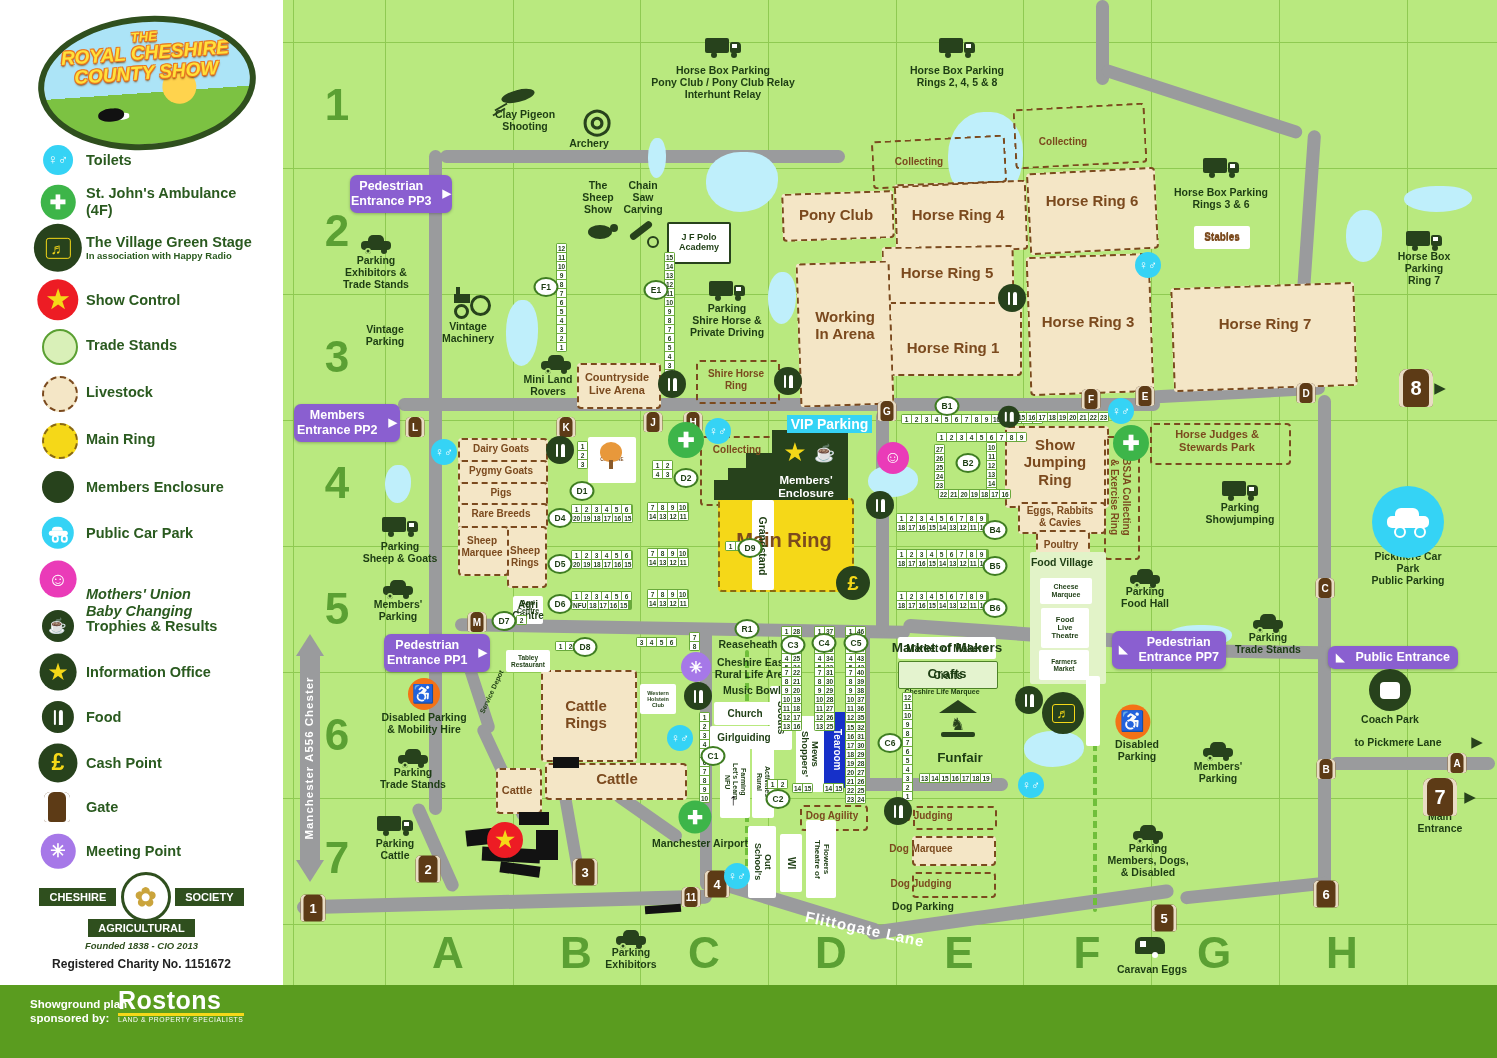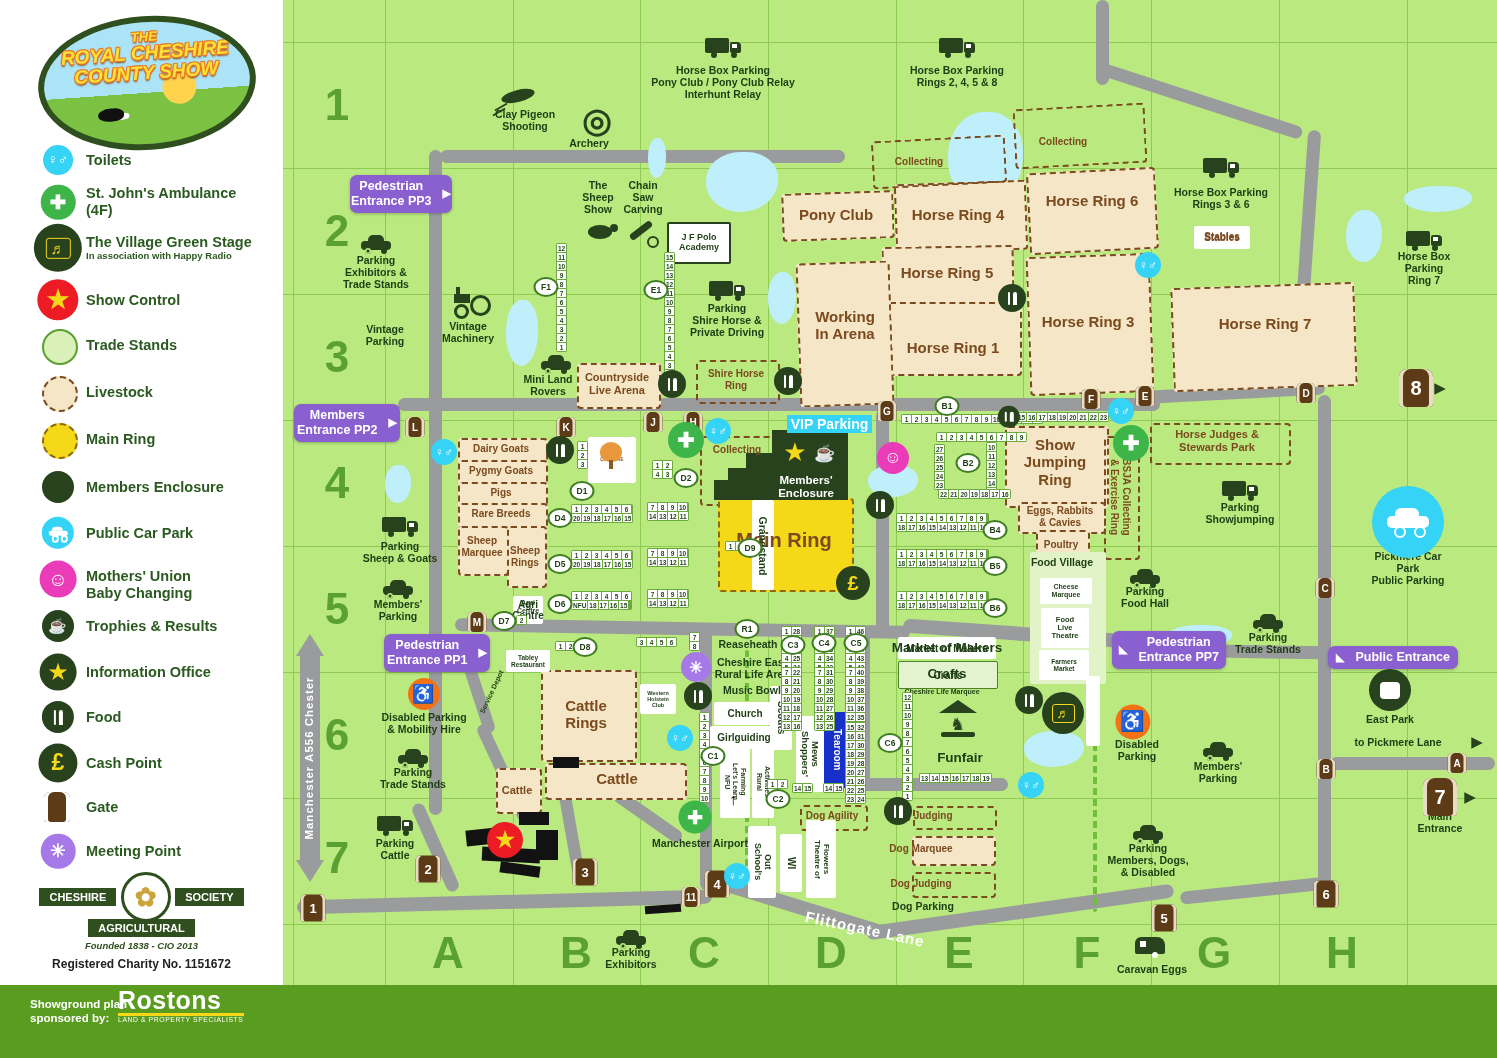--- a/index.html
+++ b/index.html
@@ -273,21 +273,21 @@
 Trade Stands</div>
       <div class="lbl pk" style="left: 1148px; top: 860px; transform: translate(-50%, -50%) rotate(0deg);">Parking
 Members, Dogs,
 &amp; Disabled</div>
       <div class="lbl pk" style="left: 1218px; top: 772px; transform: translate(-50%, -50%) rotate(0deg);">Members'
 Parking</div>
       <div class="lbl pk" style="left: 1137px; top: 750px; transform: translate(-50%, -50%) rotate(0deg);">Disabled
 Parking</div>
       <div class="lbl pk" style="left: 1408px; top: 568px; transform: translate(-50%, -50%) rotate(0deg);">Pickmere Car Park
 Public Parking</div>
-      <div class="lbl pk" style="left: 1390px; top: 719px; transform: translate(-50%, -50%) rotate(0deg);">East Park</div>
+      <div class="lbl pk" style="left: 1390px; top: 719px; transform: translate(-50%, -50%) rotate(0deg);">Coach Park</div>
       <div class="lbl pk" style="left: 1398px; top: 742px; transform: translate(-50%, -50%) rotate(0deg);">to Pickmere Lane</div>
       <div class="lbl pk" style="left: 1440px; top: 822px; transform: translate(-50%, -50%) rotate(0deg);">Main Entrance</div>
       <div class="lbl pk" style="left: 1152px; top: 969px; transform: translate(-50%, -50%) rotate(0deg);">Caravan Eggs</div>
       <div class="lbl pk" style="left: 923px; top: 906px; transform: translate(-50%, -50%) rotate(0deg);">Dog Parking</div>
       <div class="lbl pk" style="left: 700px; top: 843px; transform: translate(-50%, -50%) rotate(0deg);">Manchester Airport</div>
       <div class="lbl brown-l" style="left: 836px; top: 215px; transform: translate(-50%, -50%) rotate(0deg);">Pony Club</div>
       <div class="lbl brown-l" style="left: 958px; top: 215px; transform: translate(-50%, -50%) rotate(0deg);">Horse Ring 4</div>
       <div class="lbl brown-l" style="left: 1092px; top: 201px; transform: translate(-50%, -50%) rotate(0deg);">Horse Ring 6</div>
       <div class="lbl brown-l" style="left: 947px; top: 273px; transform: translate(-50%, -50%) rotate(0deg);">Horse Ring 5</div>
       <div class="lbl brown-l" style="left: 953px; top: 348px; transform: translate(-50%, -50%) rotate(0deg);">Horse Ring 1</div>
@@ -1295,21 +1295,21 @@
         </div>
         <div class="icon" style="left: 58px; top: 533px;">
           <div class="circ" style="width: 32.4px; height: 32.4px; background: rgb(53, 211, 245); color: rgb(255, 255, 255); font-size: 0px;">
             <i style="position: relative; display: block; width: 18.9px; height: 5.4px; background: rgb(255, 255, 255); border-radius: 5px;"></i>
             <i style="position: absolute; display: block; width: 10.8px; height: 4.05px; background: rgb(255, 255, 255); border-radius: 6px 6px 0px 0px; top: 9.9px; left: 10.35px;"></i>
             <i style="position: absolute; display: block; width: 3.6px; height: 3.6px; background: rgb(53, 211, 245); border-radius: 50%; border: 2px solid rgb(255, 255, 255); top: 18px; left: 9.9px;"></i>
             <i style="position: absolute; display: block; width: 3.6px; height: 3.6px; background: rgb(53, 211, 245); border-radius: 50%; border: 2px solid rgb(255, 255, 255); top: 18px; left: 18.9px;"></i>
           </div>
         </div>
         <div class="lg-item" style="top: 0px;">
-          <div class="lg-label" style="top: 585px;">Mothers' Union
+          <div class="lg-label" style="top: 603px; font-style: italic;">Mothers' Union
 Baby Changing</div>
         </div>
         <div class="icon" style="left: 58px; top: 579px;">
           <div class="circ" style="width: 36.8px; height: 36.8px; background: rgb(234, 59, 184); color: rgb(255, 255, 255); font-size: 19.55px;">☺</div>
         </div>
         <div class="lg-item" style="top: 0px;">
           <div class="lg-label" style="top: 626px;">Trophies &amp; Results</div>
         </div>
         <div class="icon" style="left: 58px; top: 626px;">
           <div class="circ" style="width: 32px; height: 32px; background: rgb(39, 66, 28); color: rgb(245, 216, 24); font-size: 15px;">☕</div>

